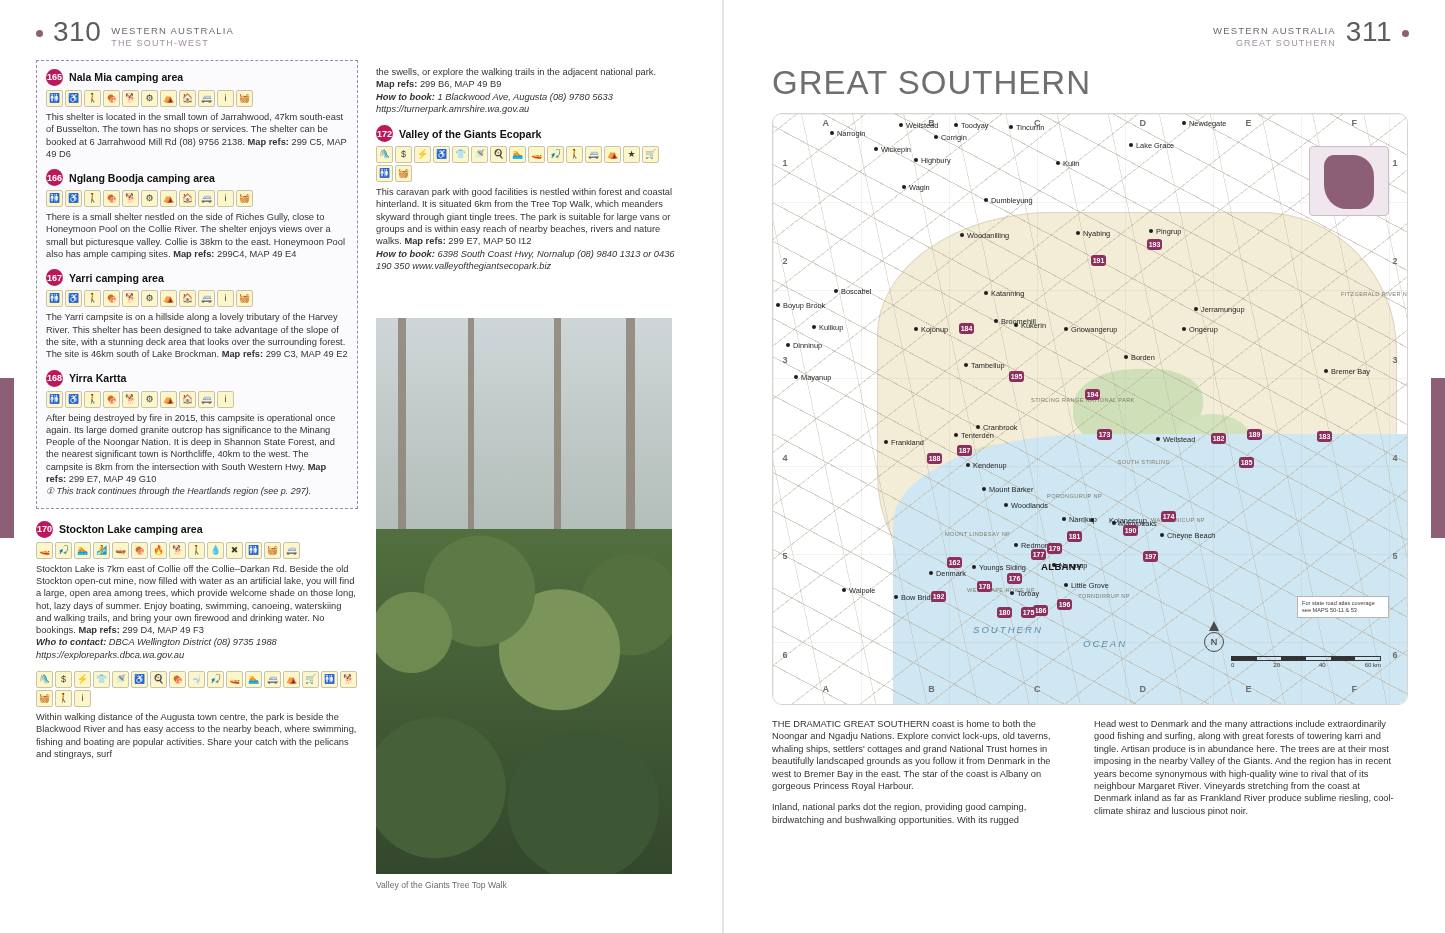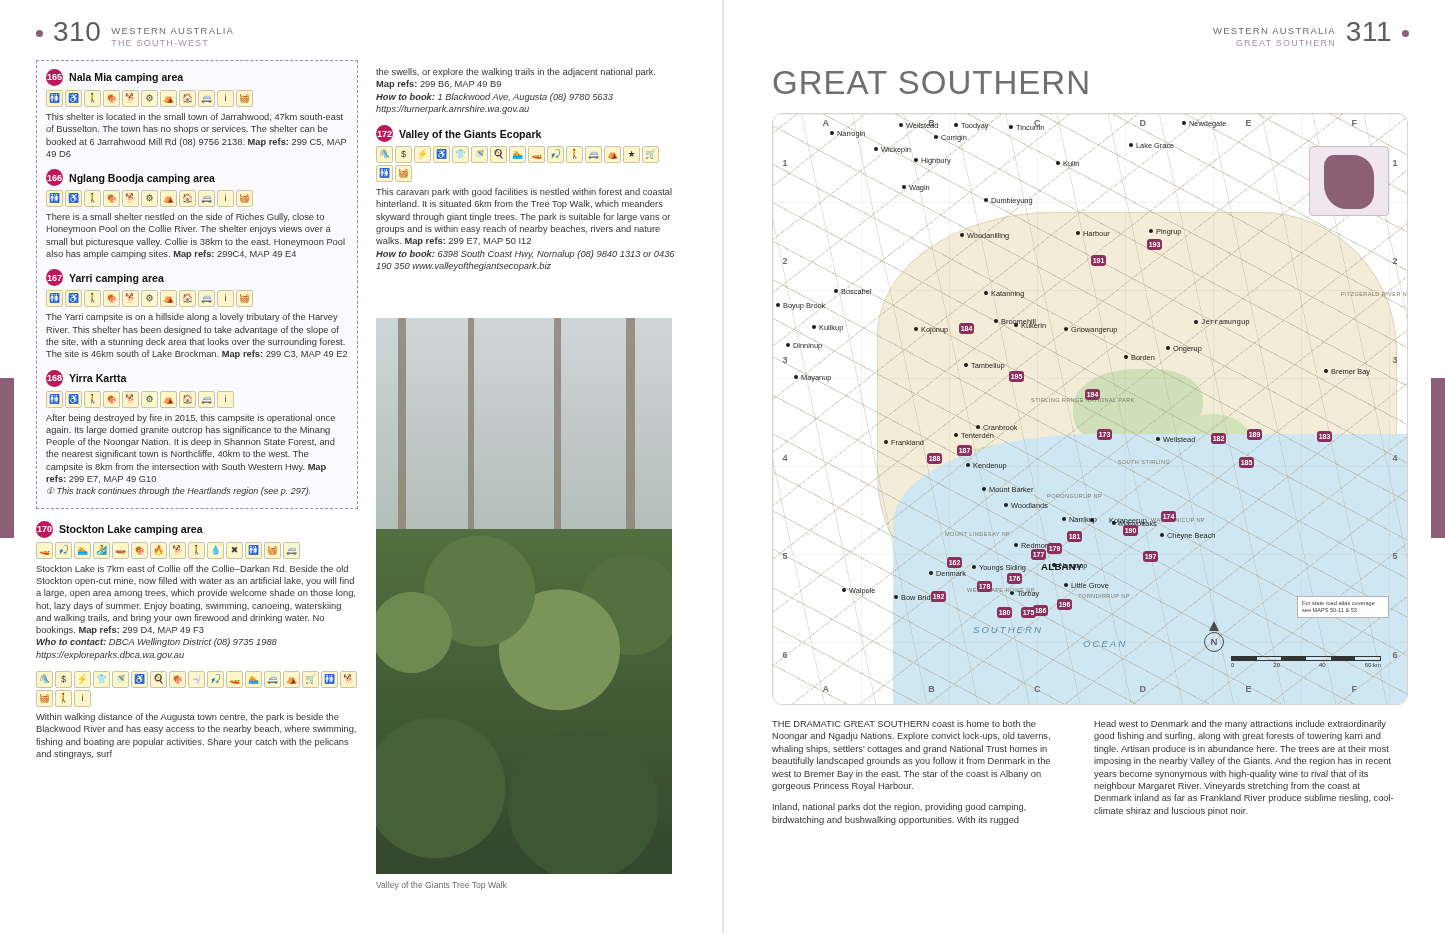--- a/index.html
+++ b/index.html
@@ -551,43 +551,43 @@
       <div class="mtown" style="left: 290px; top: 45px;">Kulin</div>
       <div class="mtown" style="left: 363px; top: 27px;">Lake Grace</div>
       <div class="mtown" style="left: 148px; top: 42px;">Highbury</div>
       <div class="mtown" style="left: 218px; top: 55px; margin-top: 27px;">Dumbleyung</div>
       <div class="mtown" style="left: 136px; top: 69px;">Wagin</div>
       <div class="mtown" style="left: 194px; top: 117px;">Woodanilling</div>
       <div class="mtown" style="left: 218px; top: 175px;">Katanning</div>
       <div class="mtown" style="left: 148px; top: 211px;">Kojonup</div>
       <div class="mtown" style="left: 228px; top: 203px;">Broomehill</div>
       <div class="mtown" style="left: 298px; top: 211px;">Gnowangerup</div>
-      <div class="mtown" style="left: 400px; top: 211px; margin-top: 19px;">Ongerup</div>
-      <div class="mtown" style="left: 428px; top: 204px; font-family: Liberation Mono, monospace;">Jerramungup</div>
+      <div class="mtown" style="left: 416px; top: 211px;">Ongerup</div>
+      <div class="mtown" style="left: 428px; top: 191px;">Jerramungup</div>
       <div class="mtown" style="left: 198px; top: 247px;">Tambellup</div>
       <div class="mtown" style="left: 358px; top: 239px;">Borden</div>
       <div class="mtown" style="left: 210px; top: 309px;">Cranbrook</div>
       <div class="mtown" style="left: 188px; top: 317px;">Tenterden</div>
       <div class="mtown" style="left: 118px; top: 324px;">Frankland</div>
       <div class="mtown" style="left: 390px; top: 321px;">Wellstead</div>
       <div class="mtown" style="left: 200px; top: 347px;">Kendenup</div>
       <div class="mtown" style="left: 216px; top: 371px;">Mount Barker</div>
       <div class="mtown" style="left: 296px; top: 401px;">Narrikup</div>
       <div class="mtown" style="left: 346px; top: 405px;">Manypeaks</div>
       <div class="mtown" style="left: 394px; top: 417px;">Cheyne Beach</div>
       <div class="mtown" style="left: 238px; top: 387px;">Woodlands</div>
       <div class="mtown" style="left: 163px; top: 455px;">Denmark</div>
       <div class="mtown" style="left: 298px; top: 467px;">Little Grove</div>
       <div class="mtown" style="left: 286px; top: 447px;">Nanarup</div>
       <div class="mtown" style="left: 76px; top: 472px;">Walpole</div>
       <div class="mtown" style="left: 558px; top: 253px;">Bremer Bay</div>
       <div class="mtown" style="left: 68px; top: 173px;">Boscabel</div>
       <div class="mtown" style="left: 248px; top: 207px;">Kukerin</div>
       <div class="mtown" style="left: 383px; top: 113px;">Pingrup</div>
-      <div class="mtown" style="left: 310px; top: 115px;">Harbour</div>
+      <div class="mtown" style="left: 310px; top: 115px;">Nyabing</div>
       <div class="mtown" style="left: 46px; top: 209px;">Kulikup</div>
       <div class="mtown" style="left: 28px; top: 259px;">Mayanup</div>
       <div class="mtown" style="left: 20px; top: 227px;">Dinninup</div>
       <div class="mtown" style="left: 10px; top: 187px;">Boyup Brook</div>
       <div class="mtown" style="left: 324px; top: 402px; padding-left: 12px;">Kojaneerup</div>
       <div class="mtown" style="left: 248px; top: 427px;">Redmond</div>
       <div class="mtown" style="left: 206px; top: 449px;">Youngs Siding</div>
       <div class="mtown" style="left: 244px; top: 475px;">Torbay</div>
       <div class="mtown" style="left: 128px; top: 479px;">Bow Bridge</div>
       <div class="mpark" style="left: 258px; top: 283px; width: 54px;">STIRLING RANGE NATIONAL PARK</div>

